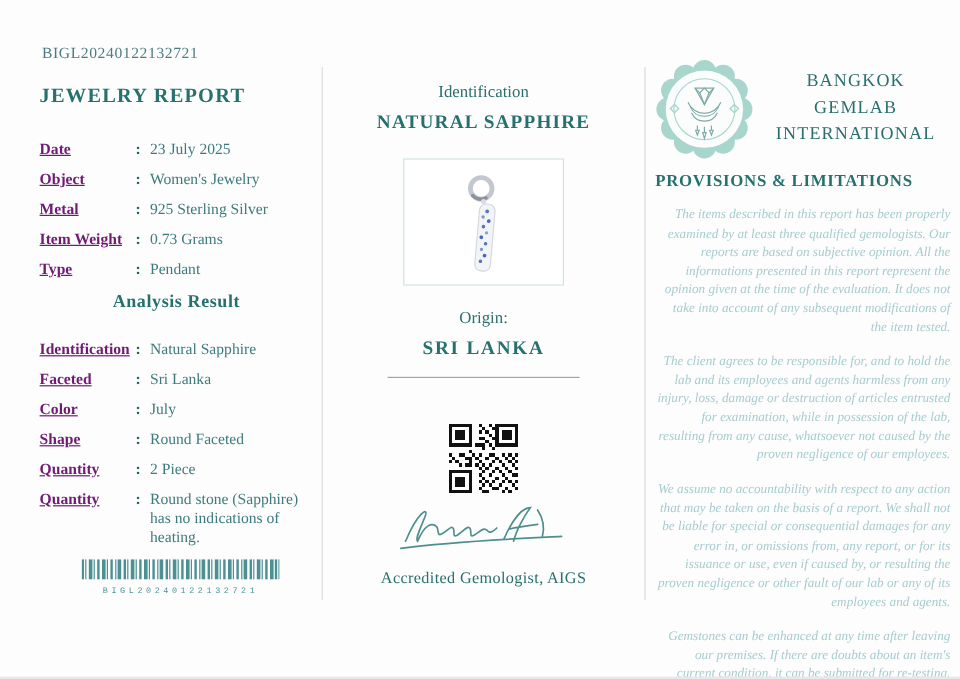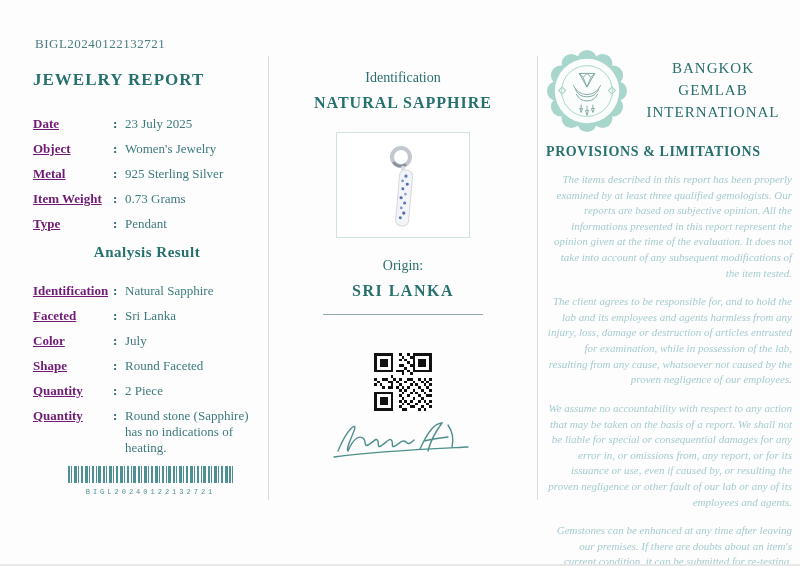--- a/index.html
+++ b/index.html
@@ -252,20 +252,21 @@
     <div class="sig-wrap">
       <svg width="190" height="52" viewBox="0 0 190 52">
         <g fill="none" stroke="#4e8f8e" stroke-width="1.4" stroke-linecap="round">
           <path d="M30 36 C40 12 50 6 46 16 C42 26 38 34 40 36 C46 22 52 20 56 24 C58 27 56 32 60 30 C66 27 68 22 70 26 C71 29 69 33 73 31 C79 27 82 22 84 26 C85 29 83 33 87 31 C92 28 95 24 98 27 C100 30 103 28 106 25"></path>
           <path d="M112 34 C120 16 128 8 134 8 C128 16 122 28 120 36 M116 26 C124 24 132 23 140 22"></path>
           <path d="M140 10 C144 16 146 24 144 32"></path>
           <path d="M26 42 C70 36 120 34 160 32"></path>
         </g>
       </svg>
     </div>
+    <div class="signer-title">Accredited Gemologist, AIGS</div>
   </div>
 
   <div class="col-right">
     <div class="lab-head">
       <svg class="lab-logo" viewBox="0 0 84 88">
 
         <g fill="#a9d6cc">
           <circle cx="42" cy="12" r="10"></circle>
             <circle cx="58" cy="16" r="10"></circle>
             <circle cx="69" cy="28" r="10"></circle>

